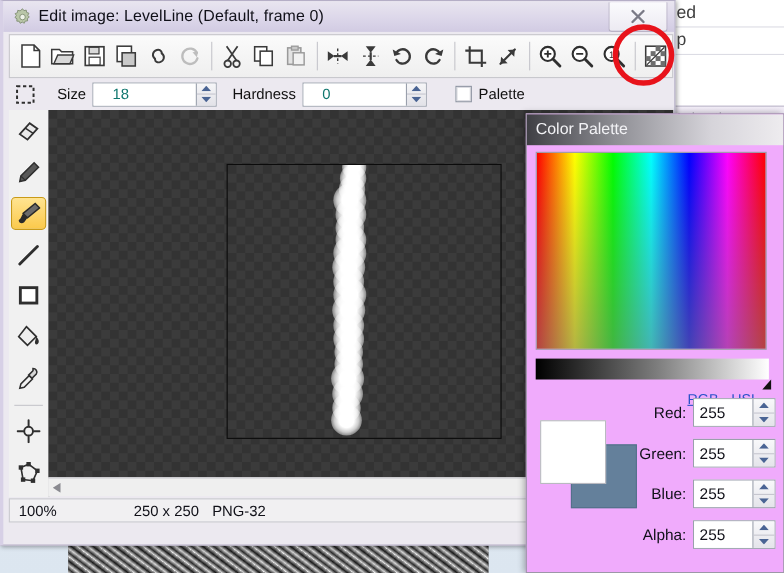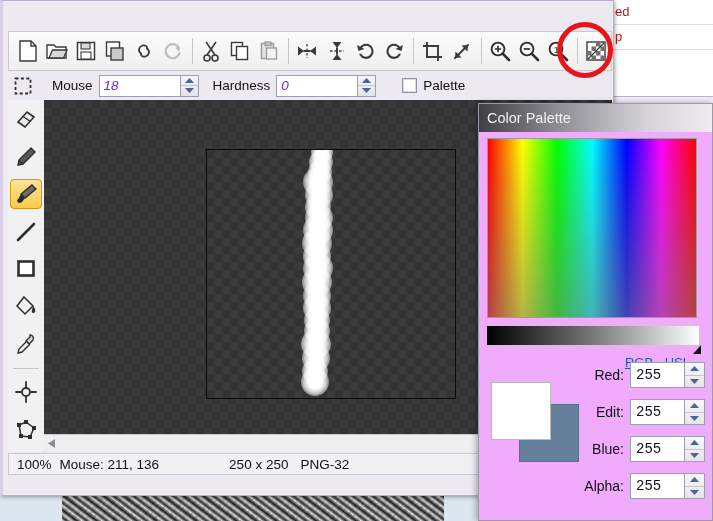--- a/index.html
+++ b/index.html
@@ -28,21 +28,21 @@
     position: absolute; left: 62px; top: 0px; width: 382px; height: 14px;
     background:
       repeating-linear-gradient(37deg, rgba(210,205,225,.9) 0px, rgba(40,38,50,.9) 3px, rgba(225,222,235,.85) 6px, rgba(25,24,32,.9) 9px),
       repeating-linear-gradient(-54deg, rgba(235,232,245,.5) 0px, rgba(10,10,18,.55) 4px, rgba(240,238,248,.45) 8px),
       #565063;
     filter: blur(0.8px);
   }
   .bg-list {
     position: absolute; left: 613px; top: 0px; width: 100px; height: 98px;
     background: #ffffff;
-    font-size: 13px; color: #b91c1c;
+    font-size: 16px; color: #404040;
   }
   .bg-list .row {
     height: 24px; line-height: 24px; padding-left: 2px;
     border-bottom: 1px solid #dcdce4; white-space: nowrap; overflow: hidden;
   }
   .bg-list-head {
     position: absolute; left: 613px; top: 89px; width: 100px; height: 22px;
     background: linear-gradient(180deg,#f3eef8 0%,#e6dff0 100%);
     color: #1b1b30; font-size: 13px; line-height: 22px; white-space: nowrap;
     border-top: 1px solid #b9b2c8;
@@ -97,21 +97,21 @@
   }
   .opt-sel-icon { width: 30px; display:flex; align-items:center; justify-content:center; }
   .opt-label { margin-left: 14px; margin-right: 6px; }
   .spin {
     display: flex; align-items: stretch; height: 20px;
     border: 1px solid #9aa0ac; background: #fff;
   }
   .spin input {
     border: none; outline: none; width: 74px; height: 18px;
     font-family: "Liberation Sans", sans-serif; font-size: 13.5px;
-    padding-left: 4px; color: #6d28d9; background: #fff; font-style: italic;
+    padding-left: 17px; color: #0f766e; background: #fff;
   }
   .spin-btns {
     width: 17px; border-left: 1px solid #9aa0ac;
     display: flex; flex-direction: column;
     background: linear-gradient(180deg,#f6f6f8 0%,#e2e2e8 100%);
   }
   .spin-up, .spin-dn { flex: 1; display:flex; align-items:center; justify-content:center; }
   .spin-dn { border-top: 1px solid #c6c6cf; }
   .chk-box {
     width: 13px; height: 13px; border: 1px solid #8d93a1; background: #fff;
@@ -225,21 +225,21 @@
   .sw-front {
     position: absolute; left: 0; top: 0; width: 58px; height: 56px;
     background: #ffffff; border: 1px solid #b9b9c0;
   }
   .cp-fields { position: absolute; left: 108px; top: 258px; width: 118px; }
   .cp-row { display: flex; align-items: center; justify-content: flex-end; margin-bottom: 11px; }
   .cp-row label { font-size: 14px; color: #101018; margin-right: 6px; white-space: nowrap; }
   .cp-spin { display: flex; align-items: stretch; height: 24px; border: 1px solid #9aa0ac; background: #fff; }
   .cp-spin input {
     border: none; outline: none; width: 46px; height: 22px;
-    font-family: Liberation Mono, monospace; font-size: 14px;
+    font-family: Liberation Sans, sans-serif; font-size: 14px;
     padding-left: 5px; color: #101018; background: #fff;
   }
   .cp-spin-btns {
     width: 19px; border-left: 1px solid #9aa0ac;
     display: flex; flex-direction: column;
     background: linear-gradient(180deg,#f8f8fa 0%,#e4e4ea 100%);
   }
   .tri-up, .tri-dn { flex:1; display:flex; align-items:center; justify-content:center; }
   .tri-dn { border-top: 1px solid #c6c6cf; }
 </style>
@@ -253,20 +253,34 @@
     <div class="bg-noise"></div>
     <div class="bg-list">
       <div class="row">ed</div>
       <div class="row">p</div>
     </div>
     <div class="bg-list-head" style="top:96px;">Animations</div>
   </div>
 
   <div class="win">
 
+    <div class="titlebar">
+      <div class="title-gear">
+        <svg width="19" height="19" viewBox="0 0 24 24">
+          <path fill="#b9c6a8" stroke="#7e8c70" stroke-width="1" d="M12 2.5l1.6 2.2 2.6-.7.5 2.7 2.6.9-1.3 2.4 1.7 2.1-2.2 1.6.3 2.7-2.7.2-1.1 2.5-2.4-1.3-2.3 1.4-1.2-2.4-2.7-.1.2-2.7-2.3-1.5 1.6-2.2-1.4-2.3 2.6-1 .4-2.7 2.7.6z"></path>
+          <circle cx="12" cy="12" r="3.2" fill="#eef2e8" stroke="#7e8c70" stroke-width="1"></circle>
+        </svg>
+      </div>
+      <div class="title-text">Edit image: LevelLine (Default, frame 0)</div>
+      <div class="close-btn">
+        <svg width="16" height="16" viewBox="0 0 16 16">
+          <path d="M3 3 L13 13 M13 3 L3 13" stroke="#7a7a86" stroke-width="2.2" fill="none" stroke-linecap="round"></path>
+        </svg>
+      </div>
+    </div>
 
     <div class="toolbar">
       <div class="tb-btn">
         <svg width="20" height="22" viewBox="0 0 20 22">
             <path d="M2 1h11l5 5v15H2z" fill="#fff" stroke="#3a3a3a" stroke-width="1.4"></path>
             <path d="M13 1v5h5" fill="none" stroke="#3a3a3a" stroke-width="1.4"></path>
           </svg>
       </div>
       <div class="tb-btn">
         <svg width="22" height="20" viewBox="0 0 22 20">
@@ -402,21 +416,21 @@
         </svg>
       </div>
     </div>
 
     <div class="optbar">
       <div class="opt-sel-icon">
         <svg width="18" height="18" viewBox="0 0 18 18">
             <rect x="1.5" y="1.5" width="15" height="15" fill="none" stroke="#2f2f2f" stroke-width="1.8" stroke-dasharray="3 2.4"></rect>
           </svg>
       </div>
-      <div class="opt-label">Mouse</div>
+      <div class="opt-label">Size</div>
       <div class="spin">
         <input readonly="" value="18" style="">
         <div class="spin-btns">
           <div class="spin-up">
               <svg width="9" height="5" viewBox="0 0 9 5">
                 <path d="M4.5 0 L9 5 H0 z" fill="#4a6494"></path>
               </svg>
             </div>
           <div class="spin-dn">
               <svg width="9" height="5" viewBox="0 0 9 5">
@@ -535,21 +549,20 @@
     <div class="hscroll">
       <div class="hscroll-arrow">
         <svg width="8" height="9" viewBox="0 0 8 9">
             <path d="M7 0 L0 4.5 L7 9 z" fill="#8a8a90"></path>
           </svg>
       </div>
     </div>
 
     <div class="statusbar">
       <span class="sb-zoom">100%</span>
-      <span class="sb-mouse">Mouse: 211, 136</span>
       <span class="sb-size">250 x 250</span>
       <span class="sb-fmt">PNG-32</span>
     </div>
   </div>
 
   <div class="annot" style="border-color: rgb(232, 19, 27);"></div>
 
   <div class="cp">
     <div class="cp-title">
       <span>Color Palette</span>
@@ -585,21 +598,21 @@
               </div>
             <div class="tri-dn">
                 <svg width="9" height="5" viewBox="0 0 9 5">
                   <path d="M4.5 5 L0 0 H9 z" fill="#4a6494"></path>
                 </svg>
               </div>
           </div>
         </div>
       </div>
       <div class="cp-row">
-        <label>Edit:</label>
+        <label>Green:</label>
         <div class="cp-spin">
           <input readonly="" value="255" style="">
           <div class="cp-spin-btns">
             <div class="tri-up">
                 <svg width="9" height="5" viewBox="0 0 9 5">
                   <path d="M4.5 0 L9 5 H0 z" fill="#4a6494"></path>
                 </svg>
               </div>
             <div class="tri-dn">
                 <svg width="9" height="5" viewBox="0 0 9 5">

